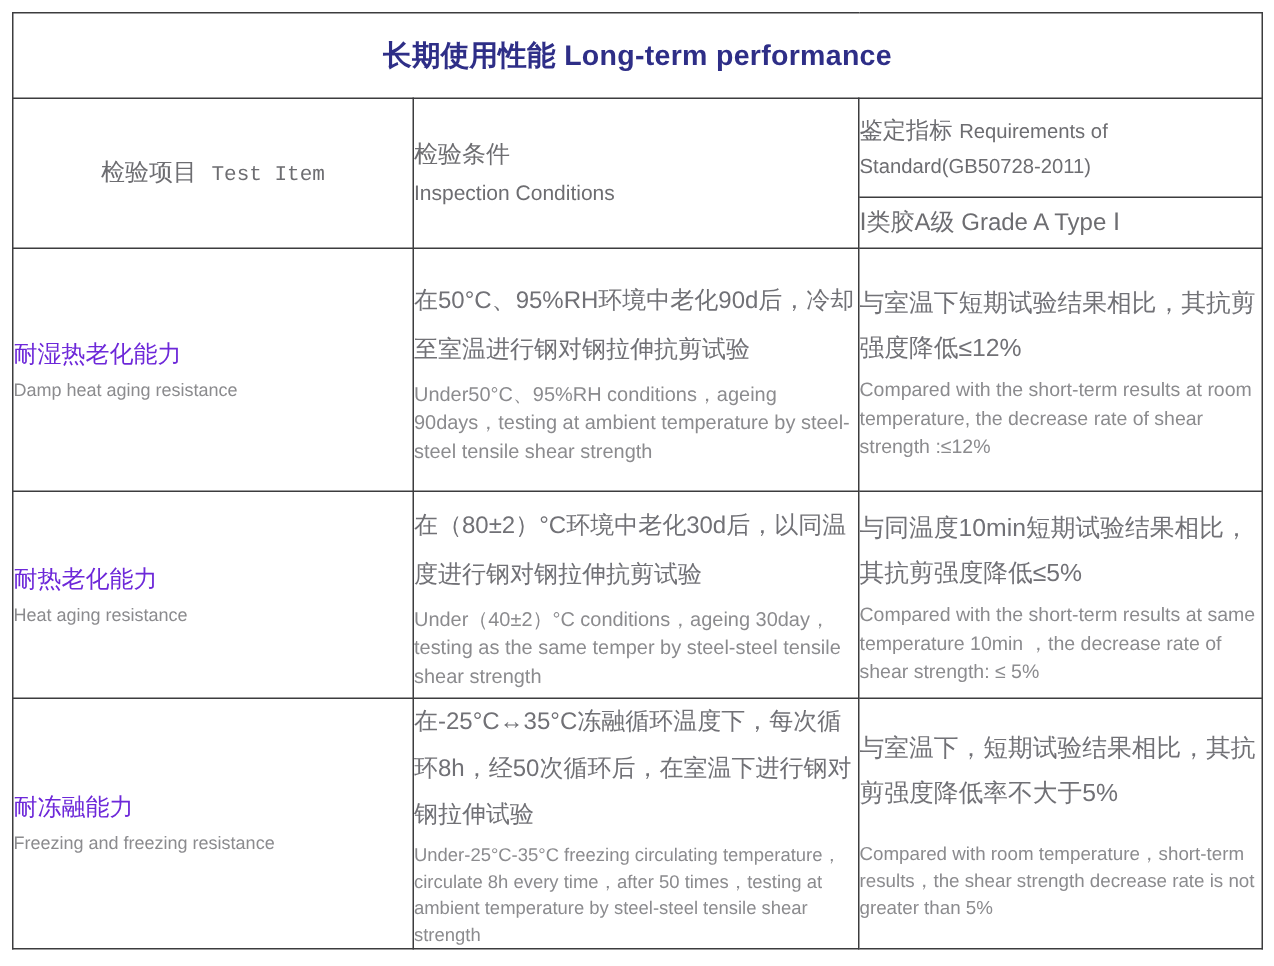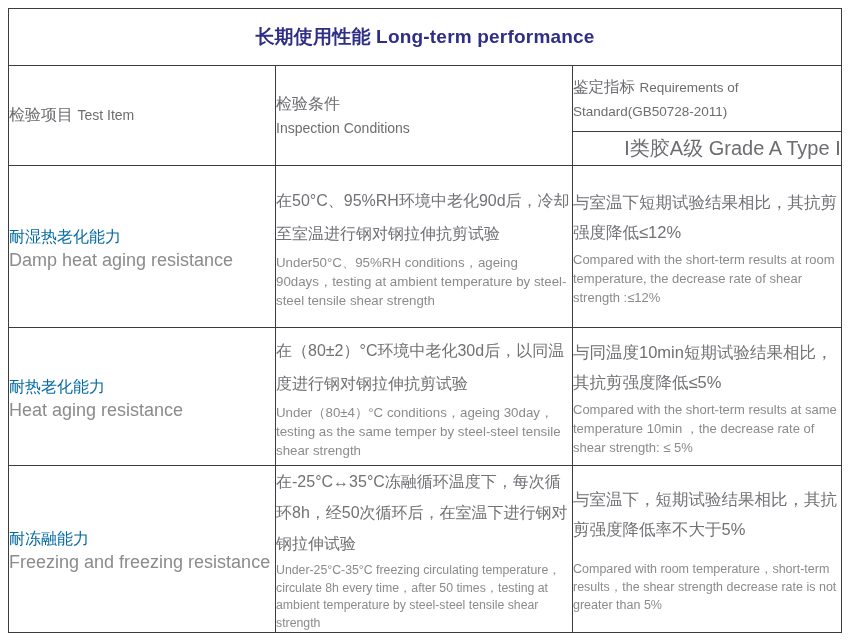--- a/index.html
+++ b/index.html
@@ -4,37 +4,37 @@
 <style>
   html,body{margin:0;padding:0;background:#ffffff;width:849px;height:644px;
     font-family:"Liberation Sans","DejaVu Sans",sans-serif;}
   .tbl{position:absolute;left:8px;top:8px;width:833px;height:618px;
     border-collapse:collapse;table-layout:fixed;background:#fff;}
   .tbl td{border:1.5px solid #3c3c3e;vertical-align:middle;padding:0;overflow:hidden;}
   .title-row td{height:56px;text-align:center;}
   .title-text{font-size:19px;font-weight:600;color:#2e2e87;letter-spacing:.2px;}
   
   .hdr td{color:#6d6d71;}
-  .hdr-item{}
+  .hdr-item{text-align:center;font-family:Liberation Mono, monospace;}
   .hdr-zh{font-size:16px;}
   .hdr-en{font-size:14px;}
   .hdr-cond{text-align:left;line-height:24px;}
   .hdr-req{vertical-align:middle;padding-left:22px;padding-right:18px;line-height:23px;}
   .hdr-req .hdr-zh{font-size:15.5px;}
   .hdr-req .hdr-en{font-size:13.5px;}
   .r-hdr-top{height:66px;}
   .r-hdr-bot{height:34px;}
-  .hdr-grade{text-align:right;font-size:20px;color:#6d6d71;margin-left:41px;}
+  .hdr-grade{text-align:left;font-size:16px;color:#6d6d71;margin-left:41px;}
   
   .r1{height:162px;} .r2{height:138px;} .r3{height:164px;}
   .c-item{padding-left:56px;padding-right:46px;}
   .c-cond{padding-left:24px;padding-right:8px;}
   .c-req{padding-left:17px;padding-right:12px;}
-  .zh{display:block;color:#0369a1;font-size:16px;line-height:24px;}
-  .en{display:block;color:#8b8b8e;font-size:18px;line-height:18px;margin-top:2px;}
+  .zh{display:block;color:#6d28d9;font-size:16px;line-height:24px;}
+  .en{display:block;color:#8b8b8e;font-size:12px;line-height:18px;margin-top:2px;}
   .c-cond .zh{font-size:16px;line-height:33px;color:#717176;}
   .c-cond .en{font-size:13.3px;line-height:19px;margin-top:3px;}
   .c-req .zh{font-size:16.5px;line-height:30px;color:#717176;}
   .c-req .en{font-size:13px;line-height:19px;margin-top:3px;}
   .r3 .c-cond .zh{line-height:31px;}
   .r3 .c-cond .en{font-size:12.3px;line-height:17.5px;}
   .r3 .c-req .en{font-size:12.5px;line-height:18px;margin-top:16px;}
 </style>
 </head>
 <body>
@@ -87,21 +87,21 @@
     </td>
   </tr>
 
   <tr class="r2">
     <td class="c-item">
       <span class="zh">耐热老化能力</span>
       <span class="en">Heat aging resistance</span>
     </td>
     <td class="c-cond">
       <span class="zh">在（80±2）°C环境中老化30d后，以同温度进行钢对钢拉伸抗剪试验</span>
-      <span class="en">Under（80±4）°C conditions，ageing 30day，testing as the same temper by steel-steel tensile shear strength</span>
+      <span class="en">Under（40±2）°C conditions，ageing 30day，testing as the same temper by steel-steel tensile shear strength</span>
     </td>
     <td class="c-req">
       <span class="zh">与同温度10min短期试验结果相比，其抗剪强度降低≤5%</span>
       <span class="en">Compared with the short-term results at same temperature 10min ，the decrease rate of shear strength: ≤ 5%</span>
     </td>
   </tr>
 
   <tr class="r3">
     <td class="c-item">
       <span class="zh">耐冻融能力</span>

